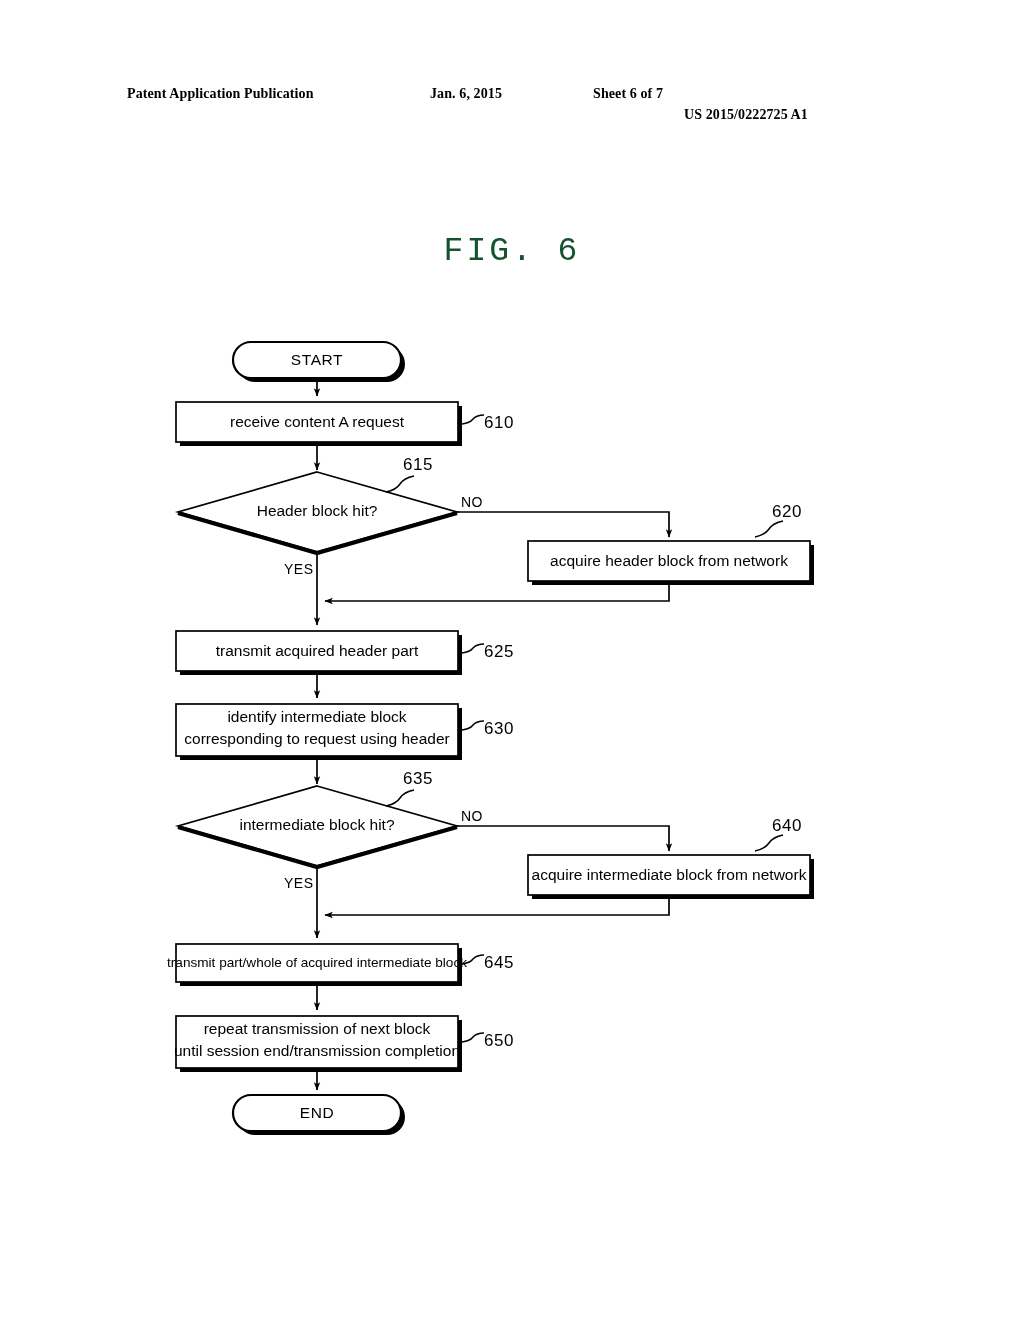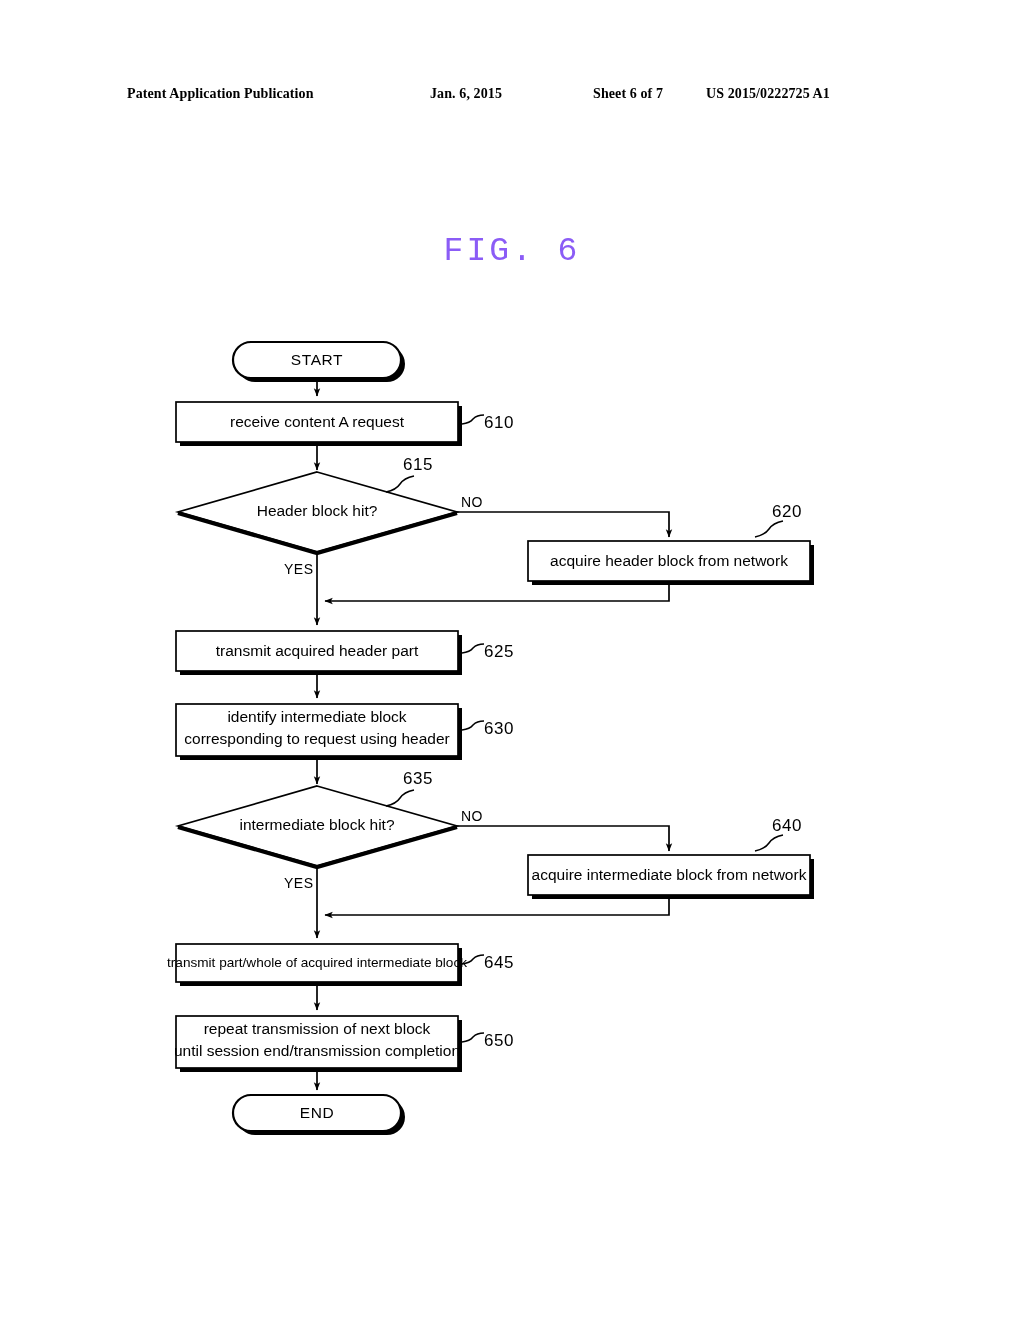--- a/index.html
+++ b/index.html
@@ -28,33 +28,33 @@
     align-items: baseline;
     font-family: "Liberation Serif", serif;
     font-weight: bold;
     font-size: 14px;
     letter-spacing: 0.1px;
     white-space: nowrap;
   }
   .hdr-pub   { position: absolute; left: 127px; }
   .hdr-date  { position: absolute; left: 430px; }
   .hdr-sheet { position: absolute; left: 553px; margin-left: 40px; }
-  .hdr-num   { position: absolute; left: 706px; }
+  .hdr-num   { position: absolute; left: 684px; margin-top: 21px; }
 
   
   .fig-title {
     position: absolute;
     top: 233px;
     left: 0;
     width: 1024px;
     text-align: center;
     font-family: "Liberation Mono", monospace;
     font-size: 33px;
     letter-spacing: 3px;
-    color: #8b5cf6;
+    color: #14532d;
   }
 
   
   #flowchart {
     position: absolute;
     left: 0;
     top: 0;
     width: 1024px;
     height: 1320px;
   }

